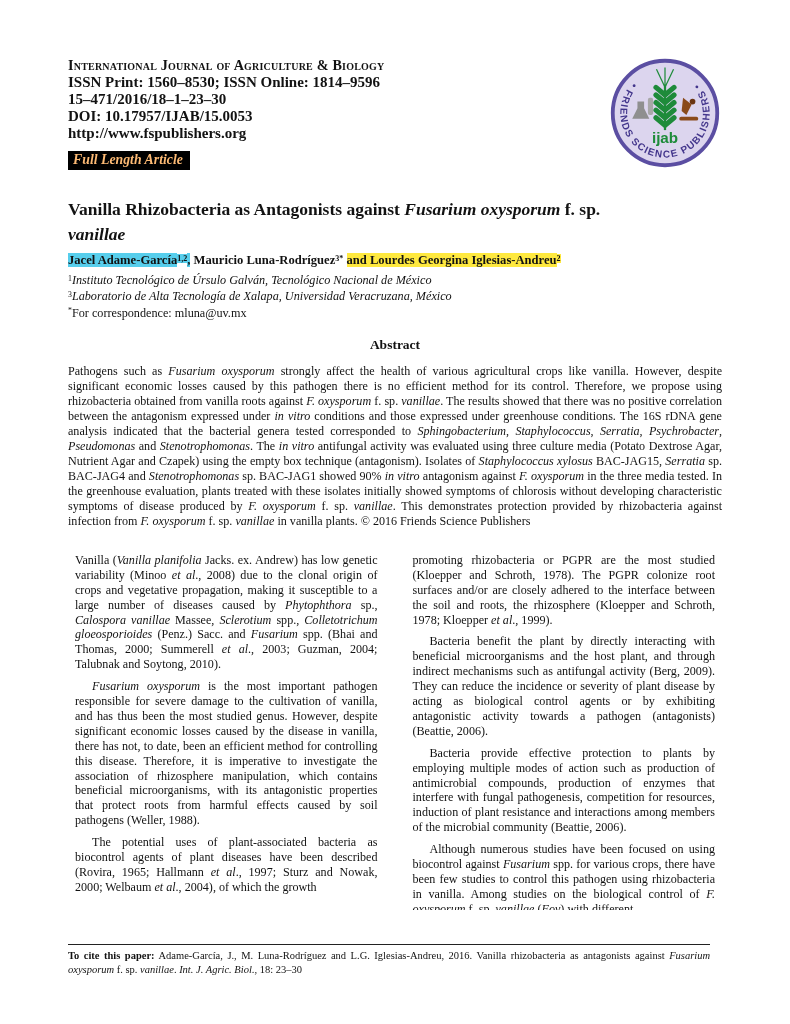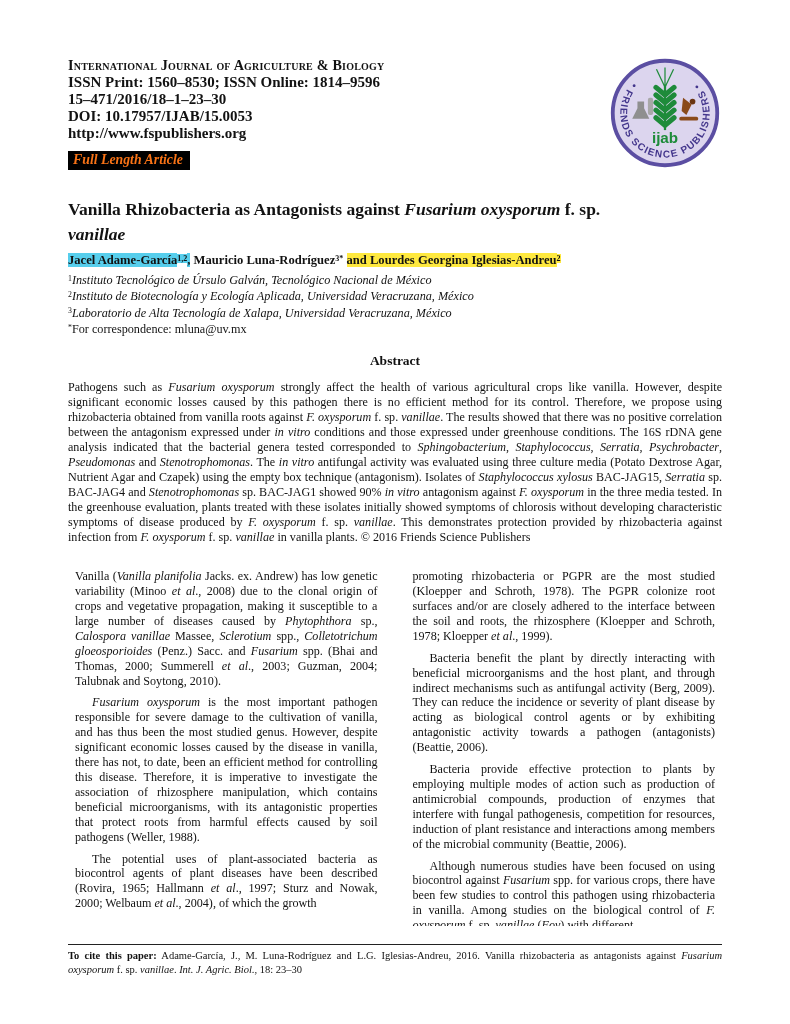--- a/index.html
+++ b/index.html
@@ -5,21 +5,21 @@
   html,body { margin:0; padding:0; background:#ffffff; }
   body { width:790px; height:1024px; position:relative; overflow:hidden;
          font-family:"Liberation Serif","DejaVu Serif",serif; color:#121212; }
   .page { position:absolute; inset:0; padding:54px 68px 0 68px; box-sizing:border-box; }
 
   
   .masthead { display:flex; justify-content:space-between; align-items:flex-end; }
   .mh-text { font-weight:bold; }
   .journal-name { font-variant:small-caps; font-size:14.2px; line-height:18px; letter-spacing:.2px; }
   .mh-line { font-size:15px; line-height:17px; }
-  .badge { display:inline-block; margin-top:9px; background:#000; color:#f97316;
+  .badge { display:inline-block; margin-top:9px; background:#000; color:#fdba74;
            font-style:italic; font-weight:bold; font-size:13.8px; padding:1px 7px 2px 5px; }
   .logo-box { width:114px; height:114px; margin-top:2px; }
 
   
   .logo-circle { fill:#dcd5ee; stroke:#5b4ea2; stroke-width:4; }
   .logo-ring-text { font-family:"Liberation Sans","DejaVu Sans",sans-serif; font-size:10.5px;
                     font-weight:bold; fill:#43368c; letter-spacing:1.3px; }
   .wheat-stroke { stroke:#1e8b3a; fill:none; }
   .logo-ijab { font-family:"Liberation Sans","DejaVu Sans",sans-serif; font-size:16px;
                font-weight:bold; fill:#1e8b3a; }
@@ -37,21 +37,21 @@
   .keywords { margin:9px 0 0 0; font-size:12.2px; line-height:16px; }
 
   
   .columns { display:flex; gap:21px; margin-top:17px; max-height:364px; overflow:hidden; }
   .col { flex:1; }
   .col .sec-heading { margin:0 0 9px 0; }
   .col p { margin:7px; font-size:12.1px; line-height:14.9px; text-align:justify; }
   .col p.indent { text-indent:17px; }
 
   
-  .footer { position:absolute; left:68px; right:68px; top:944px; }
+  .footer { position:absolute; left:68px; right:80px; top:944px; }
   .footer hr { border:none; border-top:1.6px solid #222; margin:0 0 4px 0; }
   .footer p { margin:0; font-size:10.5px; line-height:14.2px; text-align:justify; }
 
   .it { font-style:italic; }
   .bd { font-weight:bold; }
 </style>
 </head>
 <body>
 
 <div class="page">
@@ -97,21 +97,20 @@
       </svg>
     </div>
   </div>
 
   <h1 class="title"><span>Vanilla Rhizobacteria as Antagonists against </span><span class="it">Fusarium oxysporum</span><span> f. sp.</span><br><span class="it">vanillae</span></h1>
 
   <div class="authors"><span style="background-color: rgb(87, 206, 236);">Jacel Adame-García</span><sup style="background-color: rgb(87, 206, 236);">1,2</sup><span style="background-color: rgb(87, 206, 236);">,</span><span> Mauricio Luna-Rodríguez</span><sup>3*</sup><span> </span><span style="background-color: rgb(255, 233, 63);">and Lourdes Georgina Iglesias-Andreu</span><sup style="background-color: rgb(255, 233, 63);">2</sup></div>
 
   <div class="affils">
     <div class="affil-line"><sup>1</sup><span class="it">Instituto Tecnológico de Úrsulo Galván, Tecnológico Nacional de México</span></div>
-    <div class="affil-line"><sup>2</sup><span class="it">Instituto de Biotecnología y Ecología Aplicada, Universidad Veracruzana, México</span></div>
     <div class="affil-line"><sup>3</sup><span class="it">Laboratorio de Alta Tecnología de Xalapa, Universidad Veracruzana, México</span></div>
     <div class="affil-line"><sup>*</sup><span>For correspondence: mluna@uv.mx</span></div>
   </div>
 
   <h2 class="sec-heading">Abstract</h2>
   <p class="abstract"><span>Pathogens such as </span><span class="it">Fusarium oxysporum</span><span> strongly affect the health of various agricultural crops like vanilla. However, despite significant economic losses caused by this pathogen there is no efficient method for its control. Therefore, we propose using rhizobacteria obtained from vanilla roots against </span><span class="it">F. oxysporum</span><span> f. sp. </span><span class="it">vanillae</span><span>. The results showed that there was no positive correlation between the antagonism expressed under </span><span class="it">in vitro</span><span> conditions and those expressed under greenhouse conditions. The 16S rDNA gene analysis indicated that the bacterial genera tested corresponded to </span><span class="it">Sphingobacterium</span><span>, </span><span class="it">Staphylococcus</span><span>, </span><span class="it">Serratia</span><span>, </span><span class="it">Psychrobacter</span><span>, </span><span class="it">Pseudomonas</span><span> and </span><span class="it">Stenotrophomonas</span><span>. The </span><span class="it">in vitro</span><span> antifungal activity was evaluated using three culture media (Potato Dextrose Agar, Nutrient Agar and Czapek) using the empty box technique (antagonism). Isolates of </span><span class="it">Staphylococcus xylosus</span><span> BAC-JAG15, </span><span class="it">Serratia</span><span> sp. BAC-JAG4 and </span><span class="it">Stenotrophomonas</span><span> sp. BAC-JAG1 showed 90% </span><span class="it">in vitro</span><span> antagonism against </span><span class="it">F. oxysporum</span><span> in the three media tested. In the greenhouse evaluation, plants treated with these isolates initially showed symptoms of chlorosis without developing characteristic symptoms of disease produced by </span><span class="it">F. oxysporum</span><span> f. sp. </span><span class="it">vanillae</span><span>. This demonstrates protection provided by rhizobacteria against infection from </span><span class="it">F. oxysporum</span><span> f. sp. </span><span class="it">vanillae</span><span> in vanilla plants. © 2016 Friends Science Publishers</span></p>
 
 
   <div class="columns">
     <div class="col">

